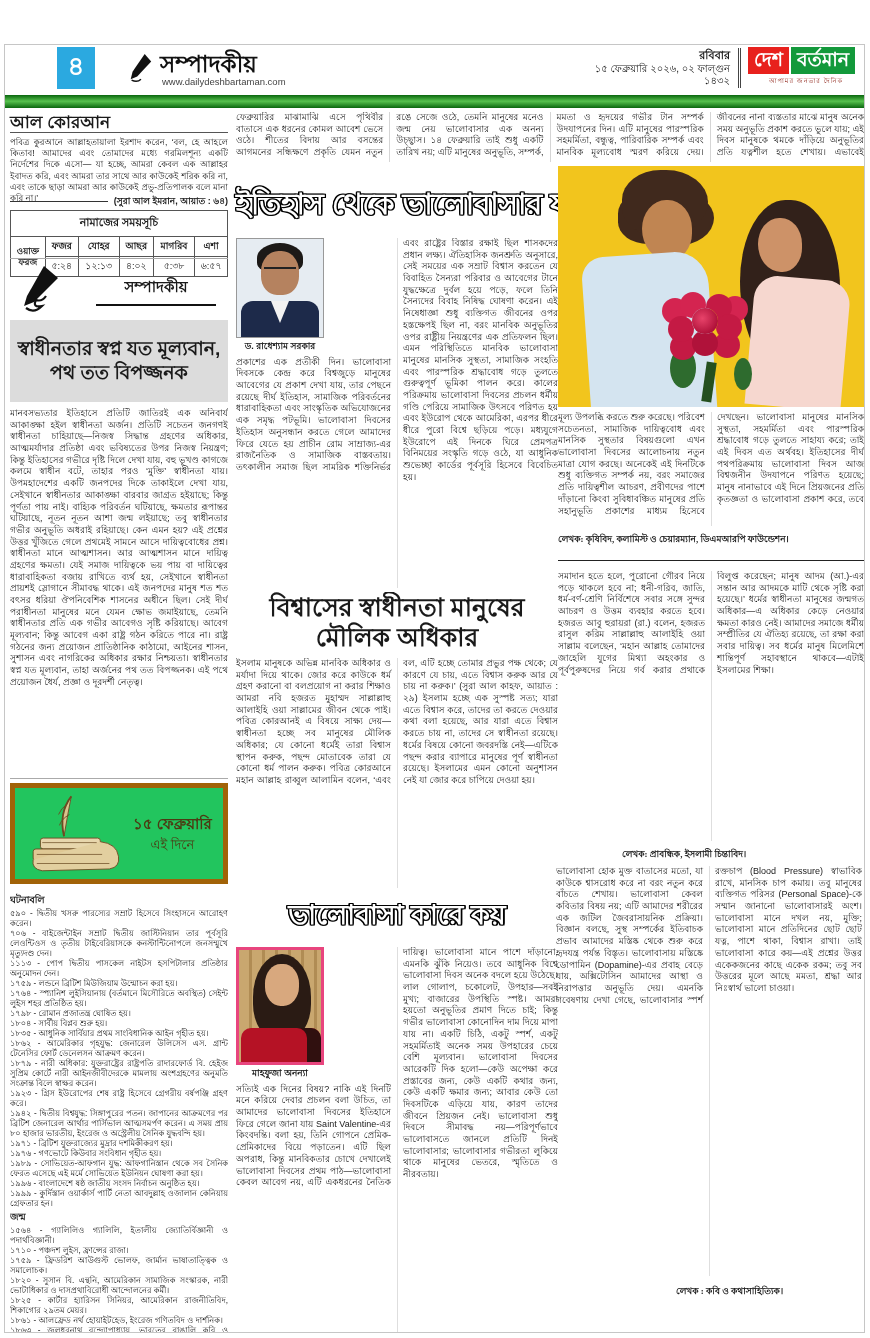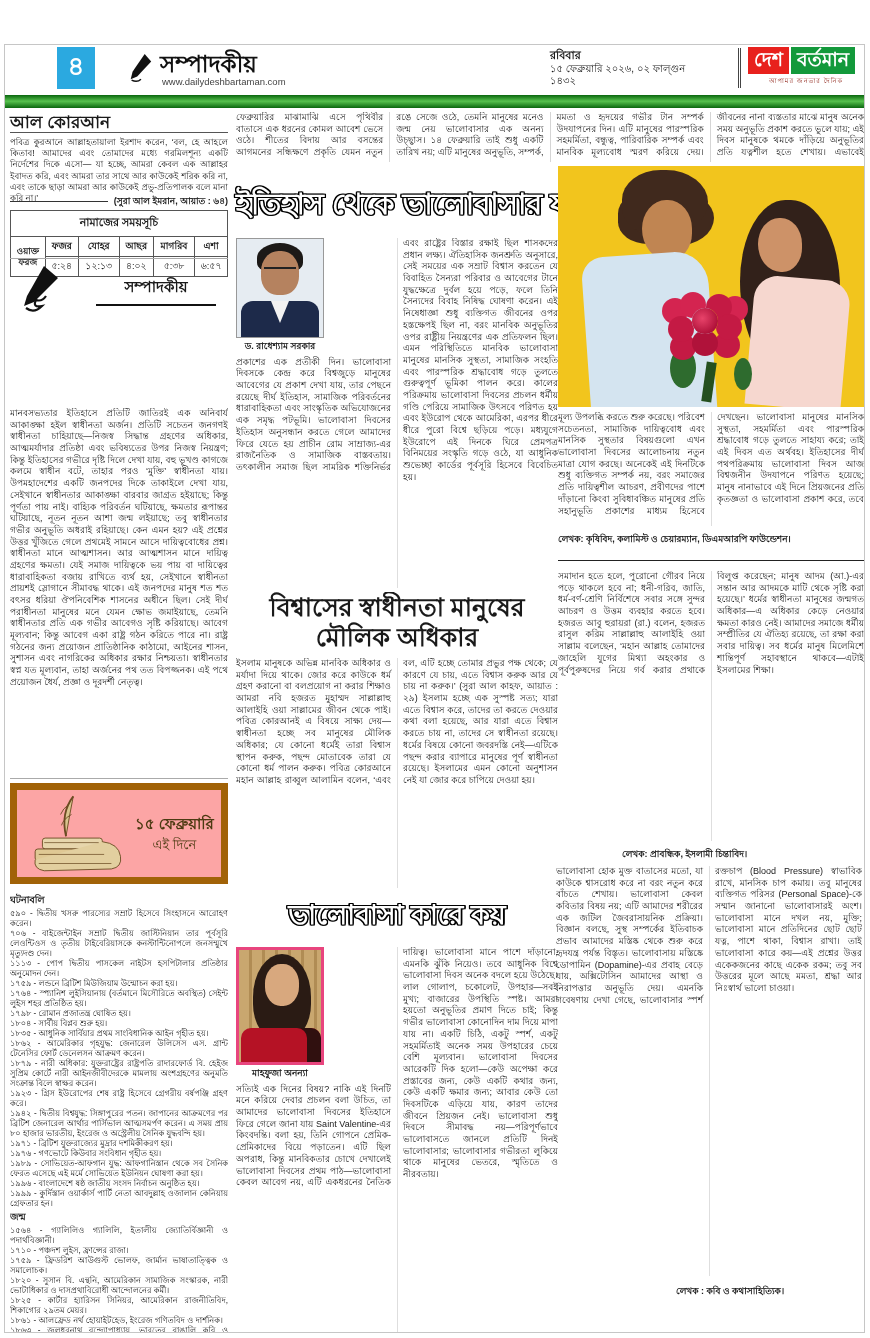--- a/index.html
+++ b/index.html
@@ -7,42 +7,42 @@
               font-family:"Liberation Sans", sans-serif; color:#1a1a1a; }
   .page { position:relative; width:870px; height:1338px; background:#fff; }
   .frame { position:absolute; left:4px; top:44px; width:861px; height:1289px; border:1px solid #c6c6c6; }
 
   
   .pageno { position:absolute; left:57px; top:47px; width:38px; height:42px; background:#2BA9E0;
             color:#fff; font-size:26px; font-weight:bold; display:flex; align-items:center; justify-content:center; }
   .hdr-pen { position:absolute; left:126px; top:52px; width:28px; height:32px; }
   .hdr-section { position:absolute; left:160px; top:46px; font-size:23px; font-weight:bold; color:#111; }
   .hdr-url { position:absolute; left:162px; top:76px; font-size:9.5px; color:#444; }
-  .hdr-date { position:absolute; left:550px; top:49px; width:150px; line-height:1.25; }
+  .hdr-date { position:absolute; left:580px; top:49px; width:150px; text-align:right; line-height:1.25; }
   .hdr-day { font-size:11px; font-weight:bold; }
   .hdr-dateline { font-size:10px; }
   .hdr-sep { position:absolute; left:738px; top:48px; height:40px; border-left:3px double #444; }
   .logo { position:absolute; left:748px; top:47px; width:116px; }
   .logo-row { display:flex; gap:2px; }
   .logo-box { color:#fff; font-weight:bold; font-size:19px; padding:3px 6px; line-height:1.1; }
   .logo-red { background:#e8211d; }
   .logo-green { background:#13993b; }
   .logo-tag { font-size:6.5px; color:#8a1a0e; text-align:center; margin-top:2px; letter-spacing:1px; }
   .greenbar { position:absolute; left:5px; top:95px; width:859px; height:13px;
               background:linear-gradient(180deg,#0a660e 0%, #57c24e 48%, #0a660e 100%); }
 
   
   .just { text-align:justify; }
   .cols2 { column-count:2; column-gap:12px; column-rule:1px solid #dedede; }
   .cols4 { column-count:4; column-gap:13px; column-rule:1px solid #d5d5d5; }
   .body-txt { font-size:9px; line-height:1.3; overflow:hidden; }
   .hollow { color:#fff; font-weight:bold;
             text-shadow:-1.3px -1.3px 0 #000,1.3px -1.3px 0 #000,-1.3px 1.3px 0 #000,1.3px 1.3px 0 #000,
                         0 -1.3px 0 #000,0 1.3px 0 #000,-1.3px 0 0 #000,1.3px 0 0 #000; }
-  .credit { font-size:9px; font-weight:bold; }
+  .credit { font-size:9px; font-weight:bold;font-family:Liberation Serif, serif; }
 
   
   .quran-head { position:absolute; left:10px; top:109px; font-size:17px; font-weight:bold; }
   .quran-rule { position:absolute; left:10px; top:132px; width:218px; border-top:1px solid #555; }
   .quran-quote { position:absolute; left:10px; top:137px; width:218px; font-size:8.6px; line-height:1.3; }
   .quran-ref { position:absolute; left:10px; top:194px; width:218px; display:flex; align-items:center; font-size:9px; font-weight:bold; }
   .quran-ref .dash { flex:1; border-top:1.3px solid #333; margin-right:6px; }
   .prayer { position:absolute; left:10px; top:210px; width:218px; border-collapse:collapse; }
   .prayer th,.prayer td { border:1px solid #555; font-size:9.3px; padding:2px 1px; text-align:center; }
   .prayer .ptitle { font-size:11px; font-weight:bold; padding:3px; }
@@ -51,22 +51,22 @@
   .ed-emblem { position:absolute; left:14px; top:264px; width:210px; height:52px; display:flex; align-items:center; }
   .ed-emblem svg { width:64px; height:52px; }
   .ed-label-wrap { margin-left:18px; text-align:center; }
   .ed-label { font-size:15px; font-weight:bold; }
   .ed-label-rule { border-top:2px solid #111; margin-top:4px; width:120px; }
   .ed-headbox { position:absolute; left:10px; top:320px; width:218px; height:82px; background:#dcdcdc;
                 display:flex; align-items:center; justify-content:center; text-align:center;
                 font-size:19px; font-weight:bold; line-height:1.25; padding:4px; }
   .ed-body { position:absolute; left:10px; top:408px; width:218px; height:366px; }
   .ldiv2 { position:absolute; left:10px; top:778px; width:218px; border-top:1px solid #aaa; }
-  .thisday { position:absolute; left:10px; top:783px; width:218px; height:101px; background:#fca5a5;
-             border:7px solid #a16207; display:flex; align-items:center; overflow:hidden; }
+  .thisday { position:absolute; left:10px; top:783px; width:218px; height:101px; background:#22c55e;
+             border:5px solid #a16207; display:flex; align-items:center; overflow:hidden; }
   .thisday svg { width:118px; height:92px; flex:0 0 auto; }
   .thisday-txt { text-align:center; color:#4c3a12; line-height:1.5; }
   .thisday-big { font-size:15px; font-weight:bold; }
   .thisday-small { font-size:13px; }
   .day-list { position:absolute; left:10px; top:892px; width:218px; height:440px; overflow:hidden; }
   .day-h { font-size:9.5px; font-weight:bold; margin:1px 0; }
   .day-list .list-item { font-size:8.2px; line-height:1.22; text-align:justify; }
 
   
   .top-strip { position:absolute; left:236px; top:112px; width:628px; height:50px; }
@@ -196,20 +196,21 @@
   <div class="ed-emblem">
     <svg viewBox="0 0 64 52">
       <path d="M30 2 L44 14 L20 38 L10 42 L13 32 Z" fill="#111"></path>
       <path d="M12 44 q8 6 16 -2 q-10 2 -6 -6 q6 2 10 -4" stroke="#111" stroke-width="2.2" fill="none"></path>
     </svg>
     <div class="ed-label-wrap">
       <div class="ed-label">সম্পাদকীয়</div>
       <div class="ed-label-rule"></div>
     </div>
   </div>
+  <div class="ed-headbox">স্বাধীনতার স্বপ্ন যত মূল্যবান, পথ তত বিপজ্জনক</div>
   <div class="ed-body body-txt just">মানবসভ্যতার ইতিহাসে প্রতিটি জাতিরই এক অনিবার্য আকাঙ্ক্ষা হইল স্বাধীনতা অর্জন। প্রতিটি সচেতন জনগণই স্বাধীনতা চাহিয়াছে—নিজস্ব সিদ্ধান্ত গ্রহণের অধিকার, আত্মমর্যাদার প্রতিষ্ঠা এবং ভবিষ্যতের উপর নিজস্ব নিয়ন্ত্রণ; কিন্তু ইতিহাসের গভীরে দৃষ্টি দিলে দেখা যায়, বহু ভূখণ্ড কাগজে কলমে স্বাধীন বটে, তাহার পরও ‘মুক্তি’ স্বাধীনতা যায়। উপমহাদেশের একটি জনপদের দিকে তাকাইলে দেখা যায়, সেইখানে স্বাধীনতার আকাঙ্ক্ষা বারবার জাগ্রত হইয়াছে; কিন্তু পূর্ণতা পায় নাই। বাহ্যিক পরিবর্তন ঘটিয়াছে, ক্ষমতার রূপান্তর ঘটিয়াছে, নূতন নূতন আশা জন্ম লইয়াছে; তবু স্বাধীনতার গভীর অনুভূতি অধরাই রহিয়াছে। কেন এমন হয়? এই প্রশ্নের উত্তর খুঁজিতে গেলে প্রথমেই সামনে আসে দায়িত্ববোধের প্রশ্ন। স্বাধীনতা মানে আত্মশাসন। আর আত্মশাসন মানে দায়িত্ব গ্রহণের ক্ষমতা। যেই সমাজ দায়িত্বকে ভয় পায় বা দায়িত্বের ধারাবাহিকতা বজায় রাখিতে ব্যর্থ হয়, সেইখানে স্বাধীনতা প্রায়শই স্লোগানে সীমাবদ্ধ থাকে। এই জনপদের মানুষ শত শত বৎসর ধরিয়া ঔপনিবেশিক শাসনের অধীনে ছিল। সেই দীর্ঘ পরাধীনতা মানুষের মনে যেমন ক্ষোভ জমাইয়াছে, তেমনি স্বাধীনতার প্রতি এক গভীর আবেগও সৃষ্টি করিয়াছে। আবেগ মূল্যবান; কিন্তু আবেগ একা রাষ্ট্র গঠন করিতে পারে না। রাষ্ট্র গঠনের জন্য প্রয়োজন প্রাতিষ্ঠানিক কাঠামো, আইনের শাসন, সুশাসন এবং নাগরিকের অধিকার রক্ষার নিশ্চয়তা। স্বাধীনতার স্বপ্ন যত মূল্যবান, তাহা অর্জনের পথ তত বিপজ্জনক। এই পথে প্রয়োজন ধৈর্য, প্রজ্ঞা ও দূরদর্শী নেতৃত্ব।</div>
 
   <div class="ldiv2"></div>
   <div class="thisday">
     <svg viewBox="0 0 130 95">
       <path d="M62 6 q-14 18 -8 44" stroke="#6b4b22" stroke-width="2" fill="#d9c48e"></path>
       <path d="M62 6 q-4 20 -8 44 M58 14 q-8 6 -10 12 M60 26 q-9 5 -11 12" stroke="#6b4b22" stroke-width="1" fill="none"></path>
       <rect x="28" y="52" width="66" height="12" rx="3" fill="#e7d6ac" stroke="#6b4b22"></rect>
       <rect x="20" y="64" width="80" height="13" rx="3" fill="#dfc894" stroke="#6b4b22"></rect>
       <path d="M94 56 q18 2 20 16 q2 12 -10 14 l-74 2 q-12 -2 -10 -12" fill="#e2cf9f" stroke="#6b4b22"></path>

